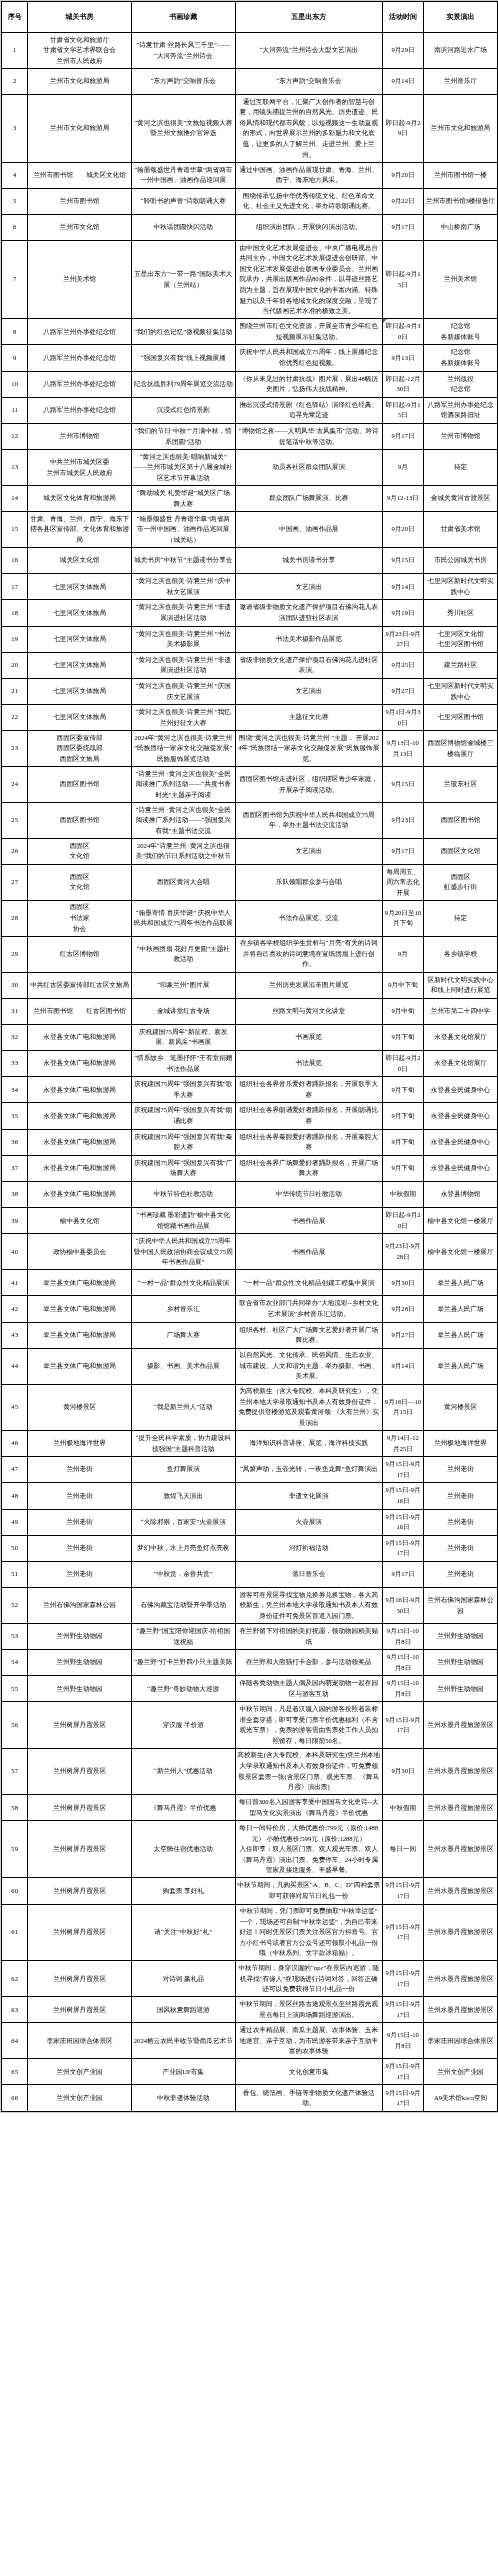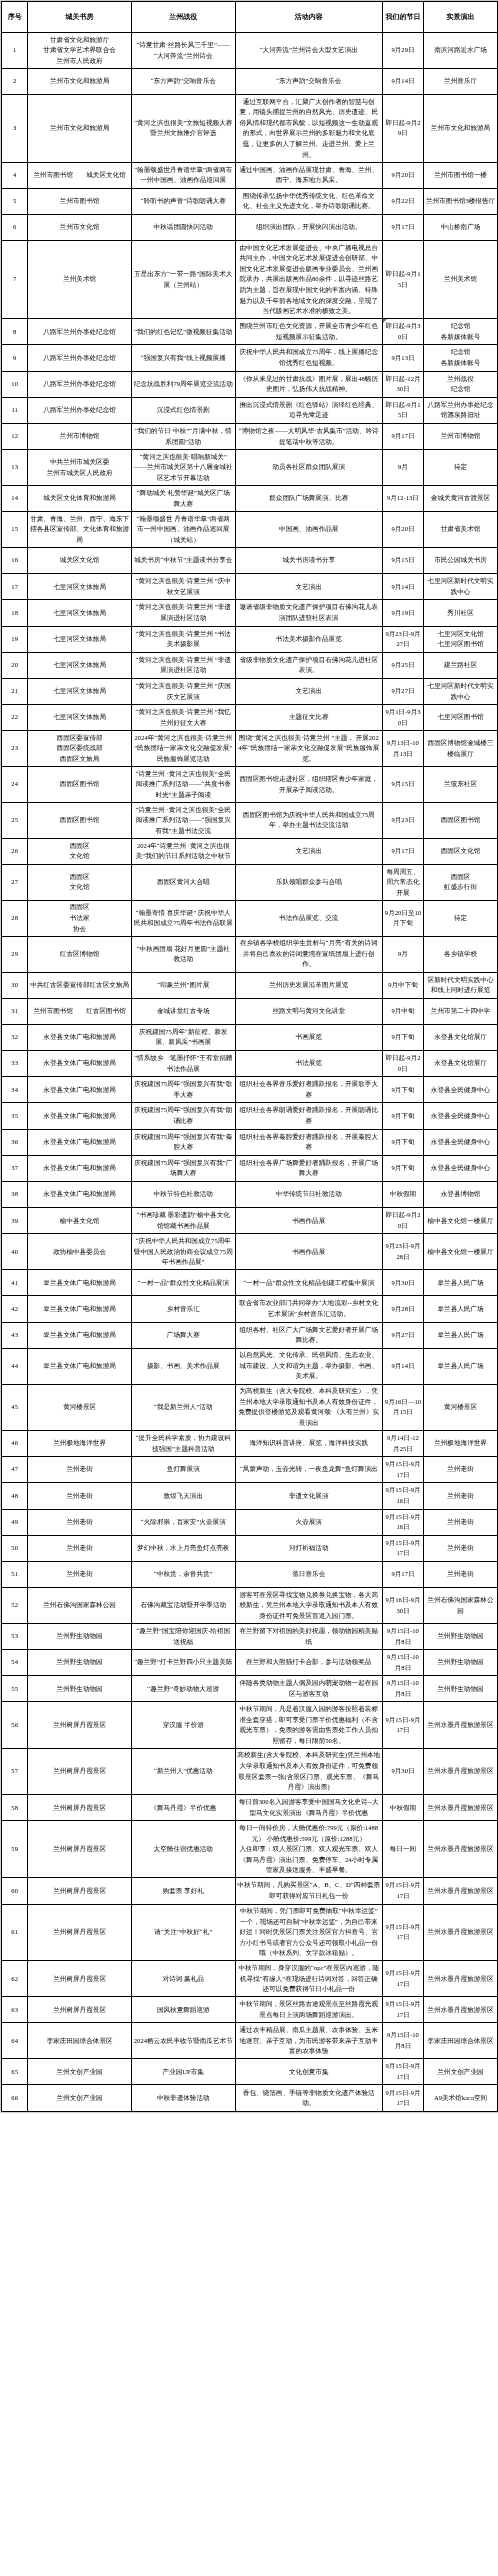--- a/index.html
+++ b/index.html
@@ -38,23 +38,23 @@
       <col style="width:20.9%">
       <col style="width:20.9%">
       <col style="width:29.7%">
       <col style="width:8.3%">
       <col style="width:14.9%">
     </colgroup>
     <thead>
       <tr>
         <th>序号</th>
         <th>城关书房</th>
-        <th>兰州战役</th>
-        <th>活动内容</th>
-        <th>我们的节日</th>
+        <th>书画珍藏</th>
+        <th>五星出东方</th>
+        <th>活动时间</th>
         <th>实景演出</th>
       </tr>
     </thead>
     <tbody>
         <tr>
     <td class="c-no">1</td>
     <td>甘肃省文化和旅游厅
 甘肃省文学艺术界联合会
 兰州市人民政府</td>
     <td>“诗意甘肃·丝路长风三千里”——“大河奔流”兰州诗会</td>

